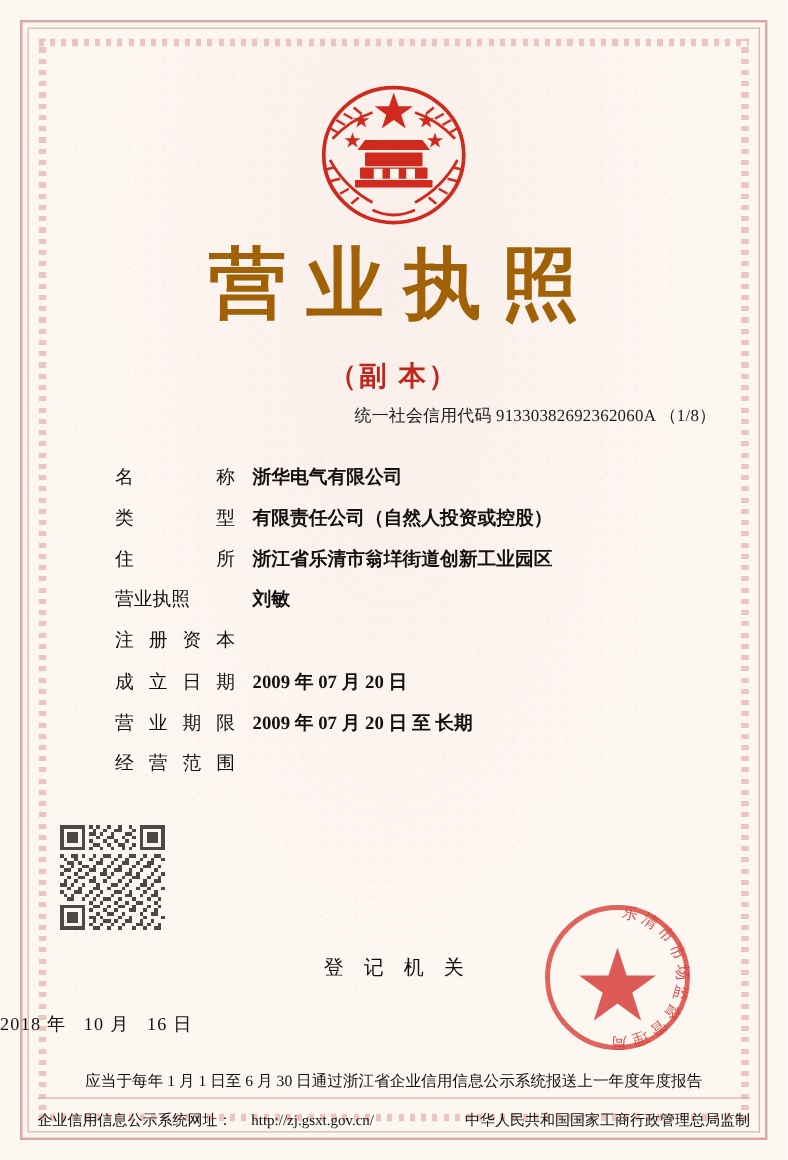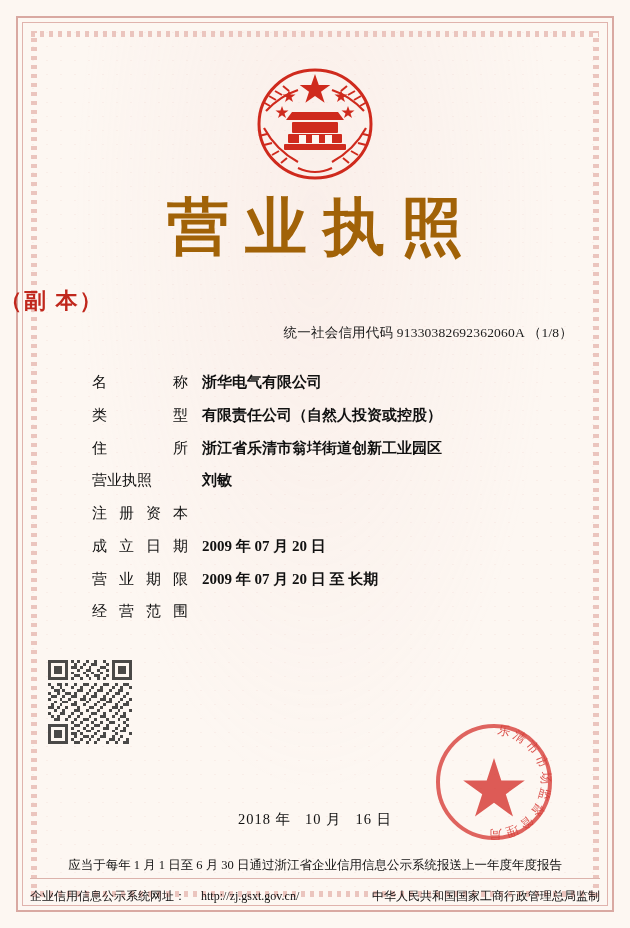--- a/index.html
+++ b/index.html
@@ -76,20 +76,21 @@
     font-weight: bold;
     letter-spacing: 16px;
     text-indent: 16px;
     color: #a16207;
     line-height: 1;
   }
   .subtitle {
     position: absolute;
     top: 286px;
     left: 0; right: 0;
+    text-align: center;
     font-size: 22px;
     font-weight: bold;
     color: #c0271c;
     letter-spacing: 2px;
   }
   .credit-code {
     position: absolute;
     top: 324px;
     right: 57px;
     font-size: 13.5px;
@@ -142,21 +143,20 @@
     text-align: center;
     font-size: 16px;
     letter-spacing: 6px;
     text-indent: 6px;
     color: #111;
   }
   .reg-date {
     position: absolute;
     top: 810px;
     left: 0; right: 0;
-    text-align: center;
     font-size: 14.5px;
     color: #111;
     letter-spacing: 1px;
   }
 
   
   .seal {
     position: absolute;
     left: 430px;
     top: 718px;
@@ -520,20 +520,21 @@
         <rect x="9" y="28" width="2" height="1"></rect>
           <rect x="13" y="28" width="1" height="1"></rect>
           <rect x="16" y="28" width="1" height="1"></rect>
           <rect x="20" y="28" width="1" height="1"></rect>
           <rect x="23" y="28" width="1" height="1"></rect>
           <rect x="26" y="28" width="2" height="1"></rect>
       </g>
     </svg>
   </div>
 
+  <div class="reg-auth">登 记 机 关</div>
 
   <div class="reg-date">
     <span>2018</span>
     <span>年</span>
     &nbsp;
     <span>10</span>
     <span>月</span>
     &nbsp;
     <span>16</span>
     <span>日</span>

